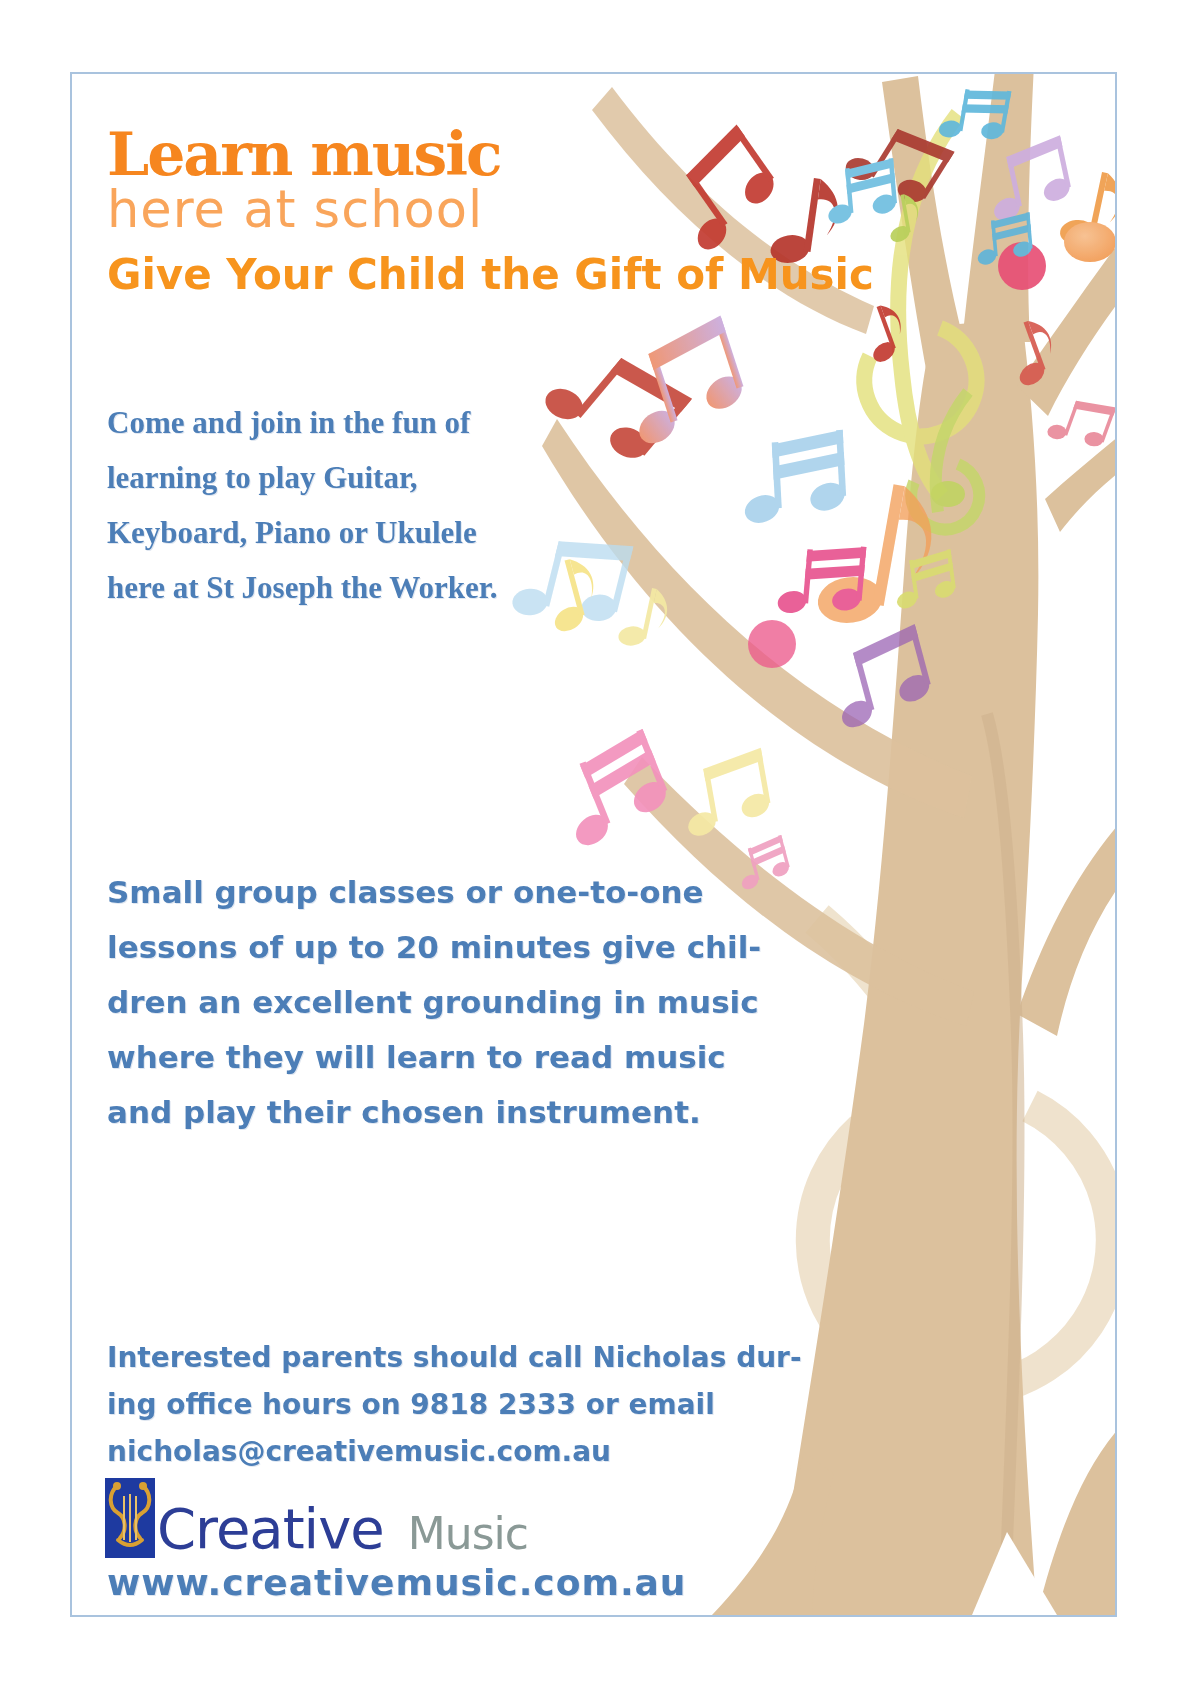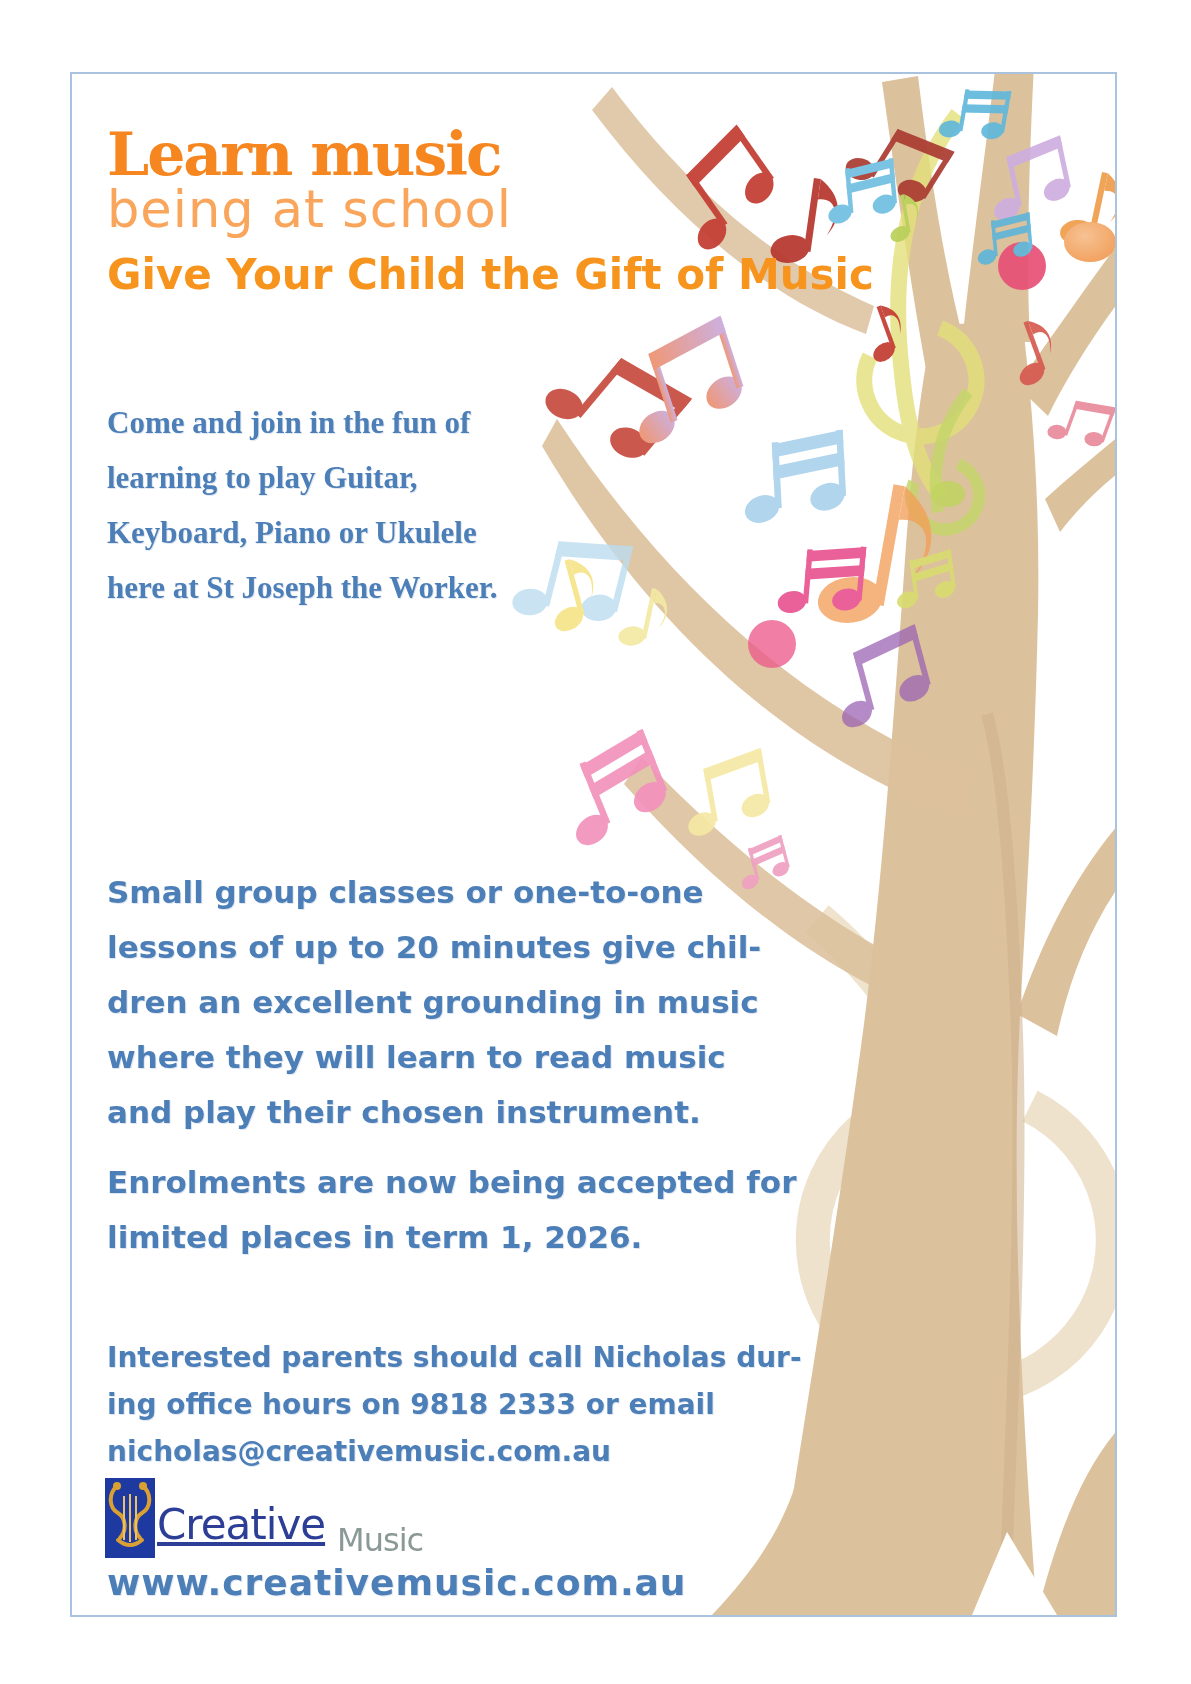--- a/index.html
+++ b/index.html
@@ -15,24 +15,24 @@
   .body{font-size:31px;font-weight:bold;color:var(--body_blue);line-height:55px;
         text-shadow:1px 1px 0 rgba(140,165,200,0.28);}
   .p1{top:290px;font-family:Liberation Serif, serif;}
   .p2{top:575px;}
   .p3{top:760px;}
   .p4{top:1050px;}
   .contact{top:1232px;font-size:28px;font-weight:bold;color:var(--body_blue);line-height:47px;
            text-shadow:1px 1px 0 rgba(140,165,200,0.28);}
   .logo-row{position:absolute;left:33px;top:1404px;height:80px;display:flex;align-items:flex-end;}
   .logo-mark{width:50px;height:80px;}
-  .logo-word1{font-size:42px;font-weight:500;color:var(--logo_blue);letter-spacing:-1px;line-height:1;
-              margin-left:2px;margin-bottom:12px;text-decoration:underline;}
-  .logo-word2{font-size:32px;font-weight:500;color:var(--logo_gray);letter-spacing:-1px;line-height:1;
-              margin-left:12px;margin-bottom:2px;}
+  .logo-word1{font-size:56px;font-weight:500;color:var(--logo_blue);letter-spacing:-1px;line-height:1;
+              margin-left:2px;margin-bottom:1px;}
+  .logo-word2{font-size:44px;font-weight:500;color:var(--logo_gray);letter-spacing:-1px;line-height:1;
+              margin-left:24px;margin-bottom:2px;}
   .website{top:1488px;font-size:36px;font-weight:bold;color:var(--website_blue);letter-spacing:1px;
            text-shadow:1px 1px 0 rgba(140,165,200,0.28);}
 </style>
 </head>
 <body>
 
 <div class="page">
 
   <svg class="tree" viewBox="0 0 1043 1541" xmlns="http://www.w3.org/2000/svg" aria-hidden="true">
     <defs>
@@ -127,34 +127,32 @@
       <use href="#pair2" fill="#D9DC71" transform="translate(835 526) rotate(-8) scale(0.65)"></use>
       <use href="#pair1" fill="#9A62B3" opacity="0.8" transform="translate(785 640) rotate(-15)"></use>
       <circle cx="700" cy="570" r="24" fill="#EC5A8C" opacity="0.85"></circle>
       <use href="#pair2" fill="#F291BC" transform="translate(520 756) rotate(-22) scale(1.1)"></use>
       <use href="#pair1" fill="#F5E9A4" transform="translate(630 750) rotate(-10) scale(0.9)"></use>
       <use href="#pair2" fill="#EFA0C0" transform="translate(678 808) rotate(-15) scale(0.55)"></use>
     </g>
   </svg>
 
   <h1 class="txt h1">Learn music</h1>
-  <div class="txt h2">being at school</div>
+  <div class="txt h2">here at school</div>
   <div class="txt h3">Give Your Child the Gift of Music</div>
 
   <p class="txt body p1">Come and join in the fun of
 learning to play Guitar,
 Keyboard, Piano or Ukulele
 here at St Joseph the Worker.</p>
   <p class="txt body p3">Small group classes or one-to-one
 lessons of up to 20 minutes give chil-
 dren an excellent grounding in music
 where they will learn to read music
 and play their chosen instrument.</p>
-  <p class="txt body p4">Enrolments are now being accepted for
-limited places in term 1, 2026.</p>
 
   <p class="txt contact">Interested parents should call Nicholas dur-
 ing office hours on 9818 2333 or email
 nicholas@creativemusic.com.au</p>
 
   <div class="logo-row">
     <svg class="logo-mark" viewBox="0 0 50 80" xmlns="http://www.w3.org/2000/svg" aria-hidden="true">
       <rect x="0" y="0" width="50" height="80" fill="#1E3AA0"></rect>
       <g stroke="#D9A033" fill="none" stroke-width="4" stroke-linecap="round">
         <path d="M 12,8 C 3,16 4,30 13,35 C 21,40 22,52 15,60"></path>

